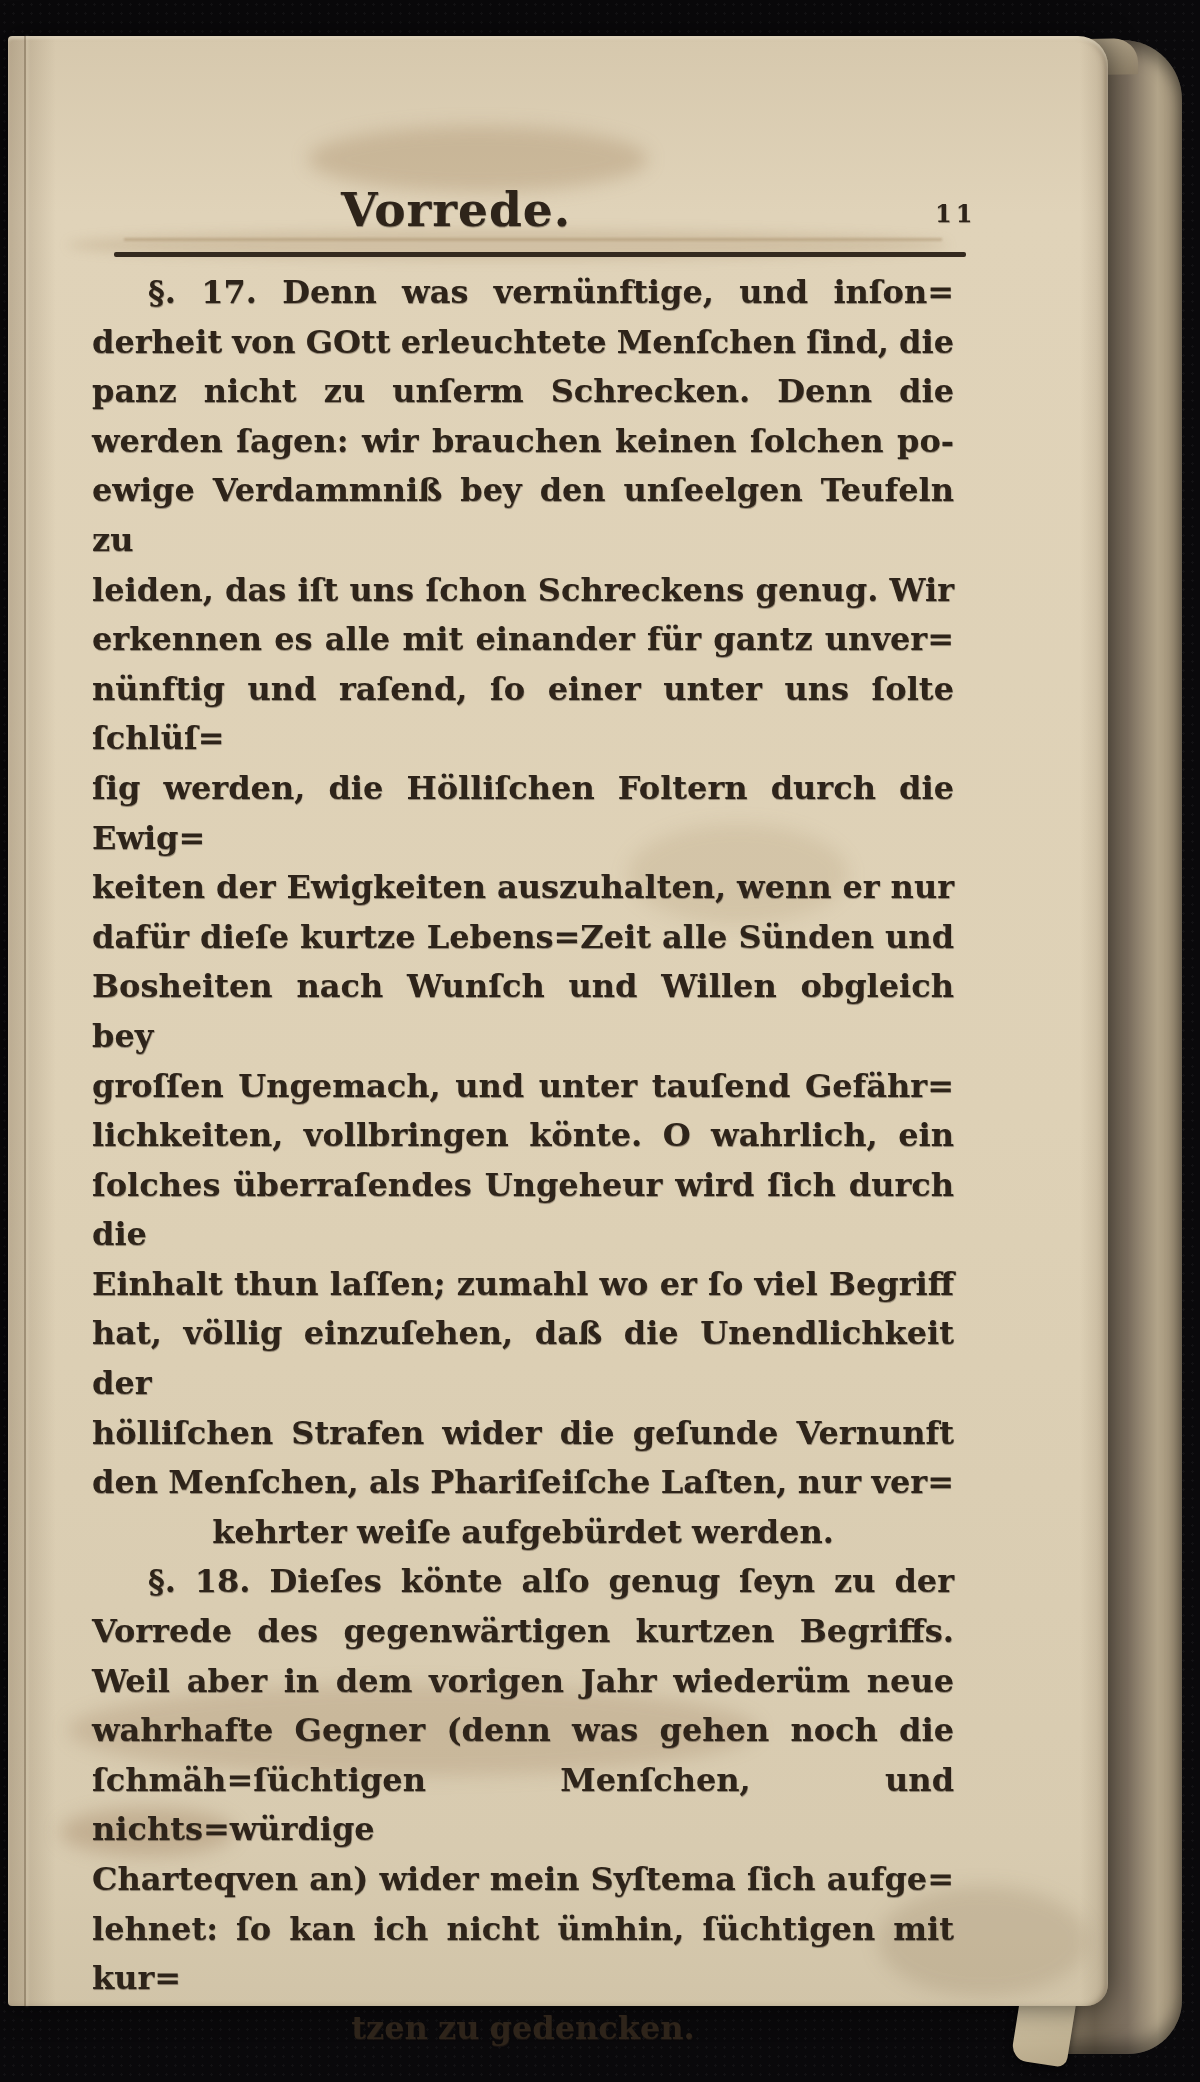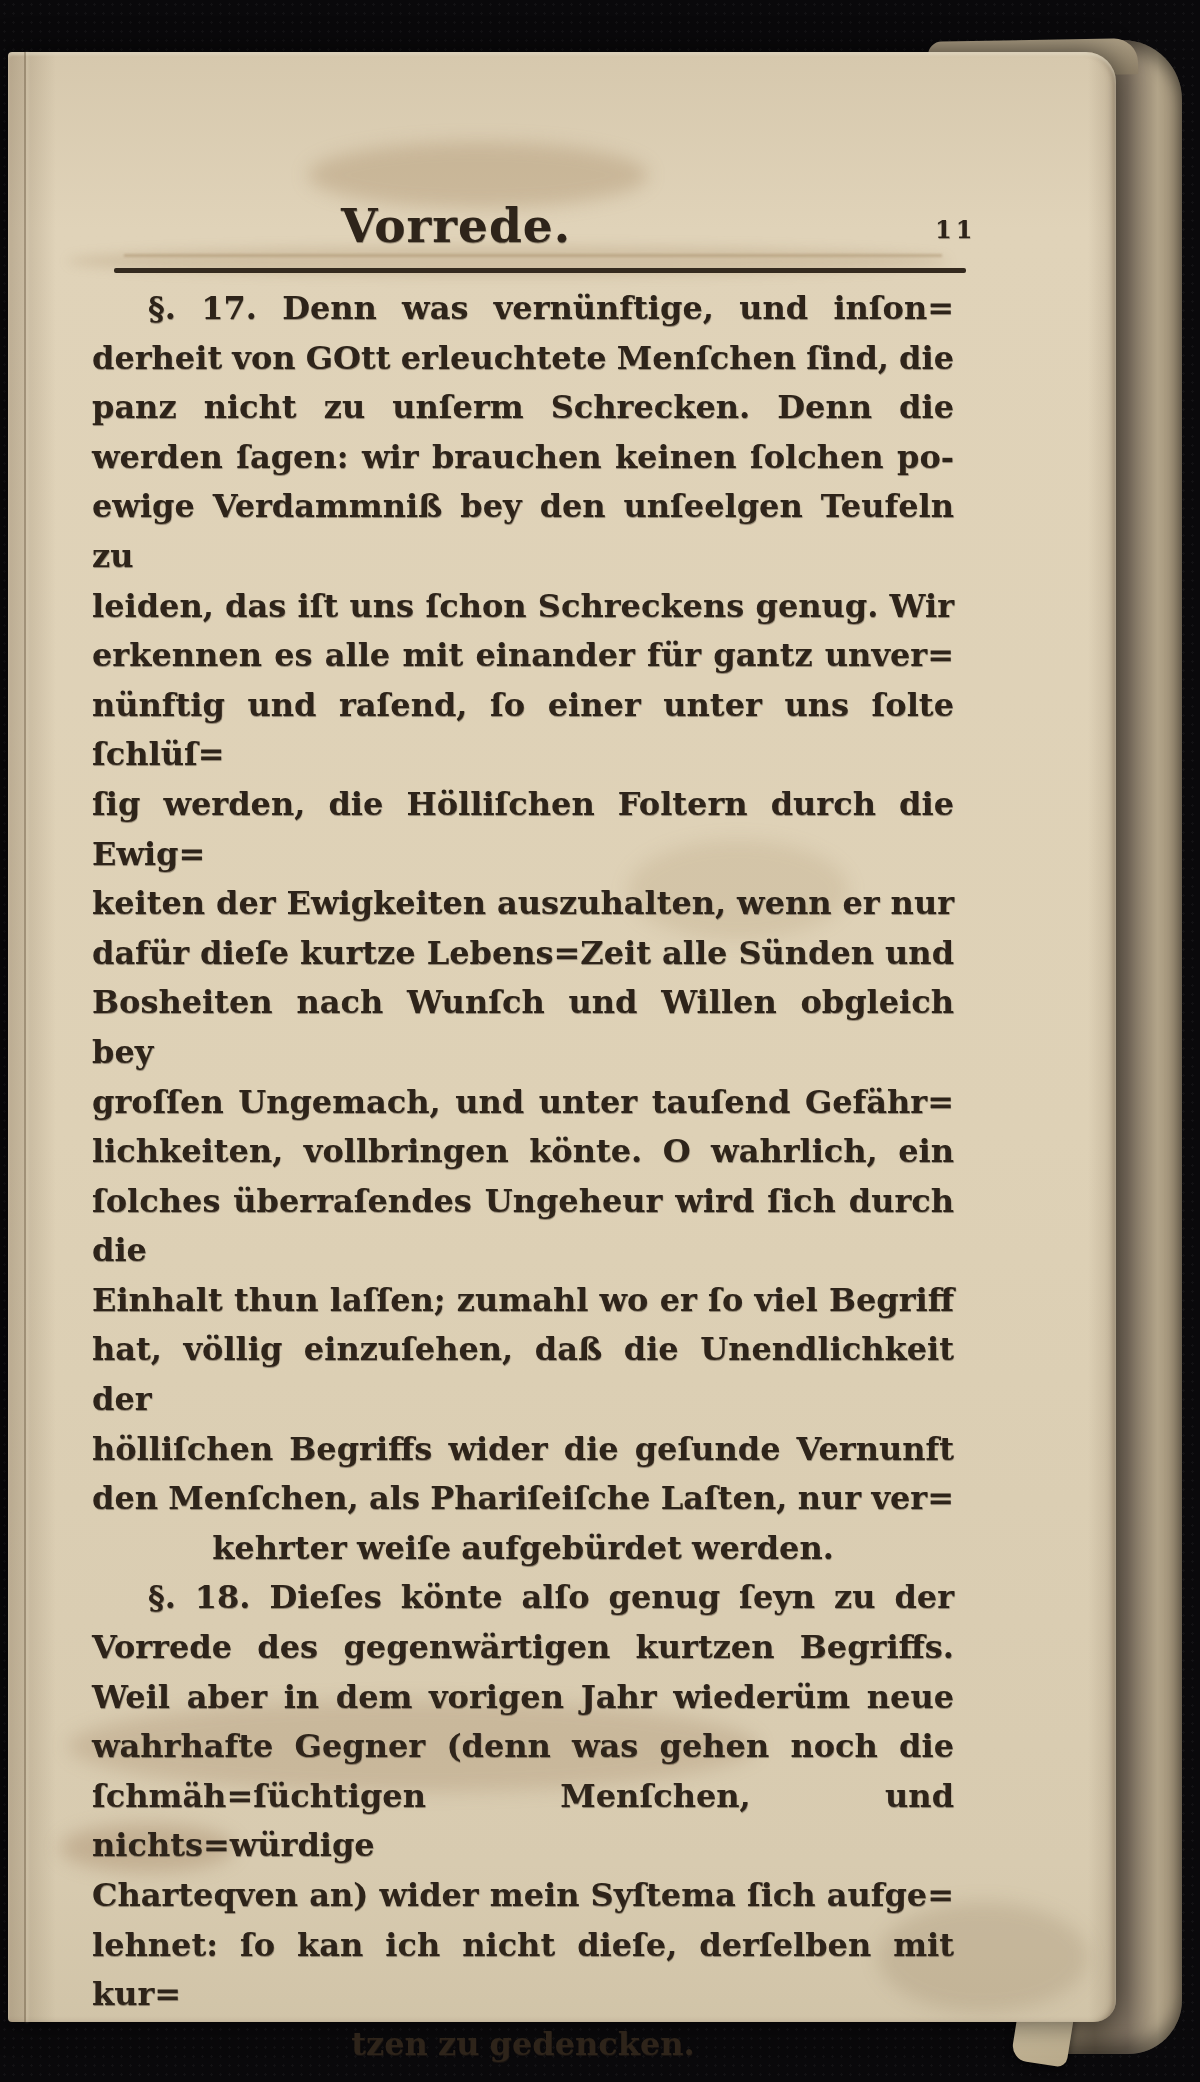--- a/index.html
+++ b/index.html
@@ -25,31 +25,30 @@
   }
   .paper-tab{
     position:absolute;left:1016px;top:1990px;width:56px;height:74px;
     background:linear-gradient(160deg,#d6c9aa,#b6a788);
     border-radius:8px 12px 10px 16px;
     transform:rotate(9deg);
     box-shadow:0 3px 9px rgba(0,0,0,.55);
   }
   
   .page{
-    position:absolute;left:8px;top:52px;width:1100px;height:1970px;
+    position:absolute;left:8px;top:36px;width:1100px;height:1970px;
     background:
       linear-gradient(90deg, rgba(105,85,60,.30) 0, rgba(105,85,60,0) 48px),
       linear-gradient(270deg, rgba(105,85,60,.22) 0, rgba(105,85,60,0) 28px),
       linear-gradient(180deg,#d6c8ad 0,#e0d3b9 9%,#ded1b6 55%,#d8cbb0 92%,#d1c4a8 100%);
     border-radius:4px 30px 22px 4px;
     box-shadow:
       inset 0 3px 3px rgba(235,227,205,.55),
       inset -5px 0 7px -3px rgba(70,55,40,.5),
       0 0 30px rgba(0,0,0,.6);
-    padding-left: 8px;
   }
   .crease{
     position:absolute;left:16px;top:0;width:2px;height:100%;
     background:rgba(90,72,50,.35);
     box-shadow:2px 0 3px rgba(230,222,200,.4);
   }
   .stain{position:absolute;border-radius:50%;filter:blur(9px);pointer-events:none;}
   .st1{left:300px;top:90px;width:340px;height:66px;background:rgba(152,120,80,.28);}
   .st2{left:60px;top:194px;width:880px;height:30px;background:rgba(152,120,80,.20);filter:blur(6px);}
   .st3{left:620px;top:788px;width:220px;height:100px;background:rgba(150,118,80,.14);}
@@ -119,28 +118,28 @@
     <p class="tl ink jst">nünftig und raſend, ſo einer unter uns ſolte ſchlüſ=</p>
     <p class="tl ink jst">ſig werden, die Hölliſchen Foltern durch die Ewig=</p>
     <p class="tl ink jst">keiten der Ewigkeiten auszuhalten, wenn er nur</p>
     <p class="tl ink jst">dafür dieſe kurtze Lebens=Zeit alle Sünden und</p>
     <p class="tl ink jst">Bosheiten nach Wunſch und Willen obgleich bey</p>
     <p class="tl ink jst">groſſen Ungemach, und unter tauſend Gefähr=</p>
     <p class="tl ink jst">lichkeiten, vollbringen könte. O wahrlich, ein</p>
     <p class="tl ink jst">ſolches überraſendes Ungeheur wird ſich durch die</p>
     <p class="tl ink jst">Einhalt thun laſſen; zumahl wo er ſo viel Begriff</p>
     <p class="tl ink jst">hat, völlig einzuſehen, daß die Unendlichkeit der</p>
-    <p class="tl ink jst">hölliſchen Begriffs wider die geſunde Vernunft</p>
+    <p class="tl ink jst">hölliſchen Strafen wider die geſunde Vernunft</p>
     <p class="tl ink jst">den Menſchen, als Phariſeiſche Laſten, nur ver=</p>
     <p class="tl ink plain">kehrter weiſe aufgebürdet werden.</p>
 
     <p class="tl ink jst ind">§. 18. Dieſes könte alſo genug ſeyn zu der</p>
     <p class="tl ink jst">Vorrede des gegenwärtigen kurtzen Begriffs.</p>
     <p class="tl ink jst">Weil aber in dem vorigen Jahr wiederüm neue</p>
     <p class="tl ink jst">wahrhafte Gegner (denn was gehen noch die</p>
     <p class="tl ink jst">ſchmäh=ſüchtigen Menſchen, und nichts=würdige</p>
     <p class="tl ink jst">Charteqven an) wider mein Syſtema ſich aufge=</p>
-    <p class="tl ink jst">lehnet: ſo kan ich nicht dieſe, derſelben mit kur=</p>
+    <p class="tl ink jst">lehnet: ſo kan ich nicht ümhin, ſüchtigen mit kur=</p>
     <p class="tl ink plain">tzen zu gedencken.</p>
 
     <p class="catchword ink">§. 19.</p>
   </div>
 </div>
 
 </body></html>

